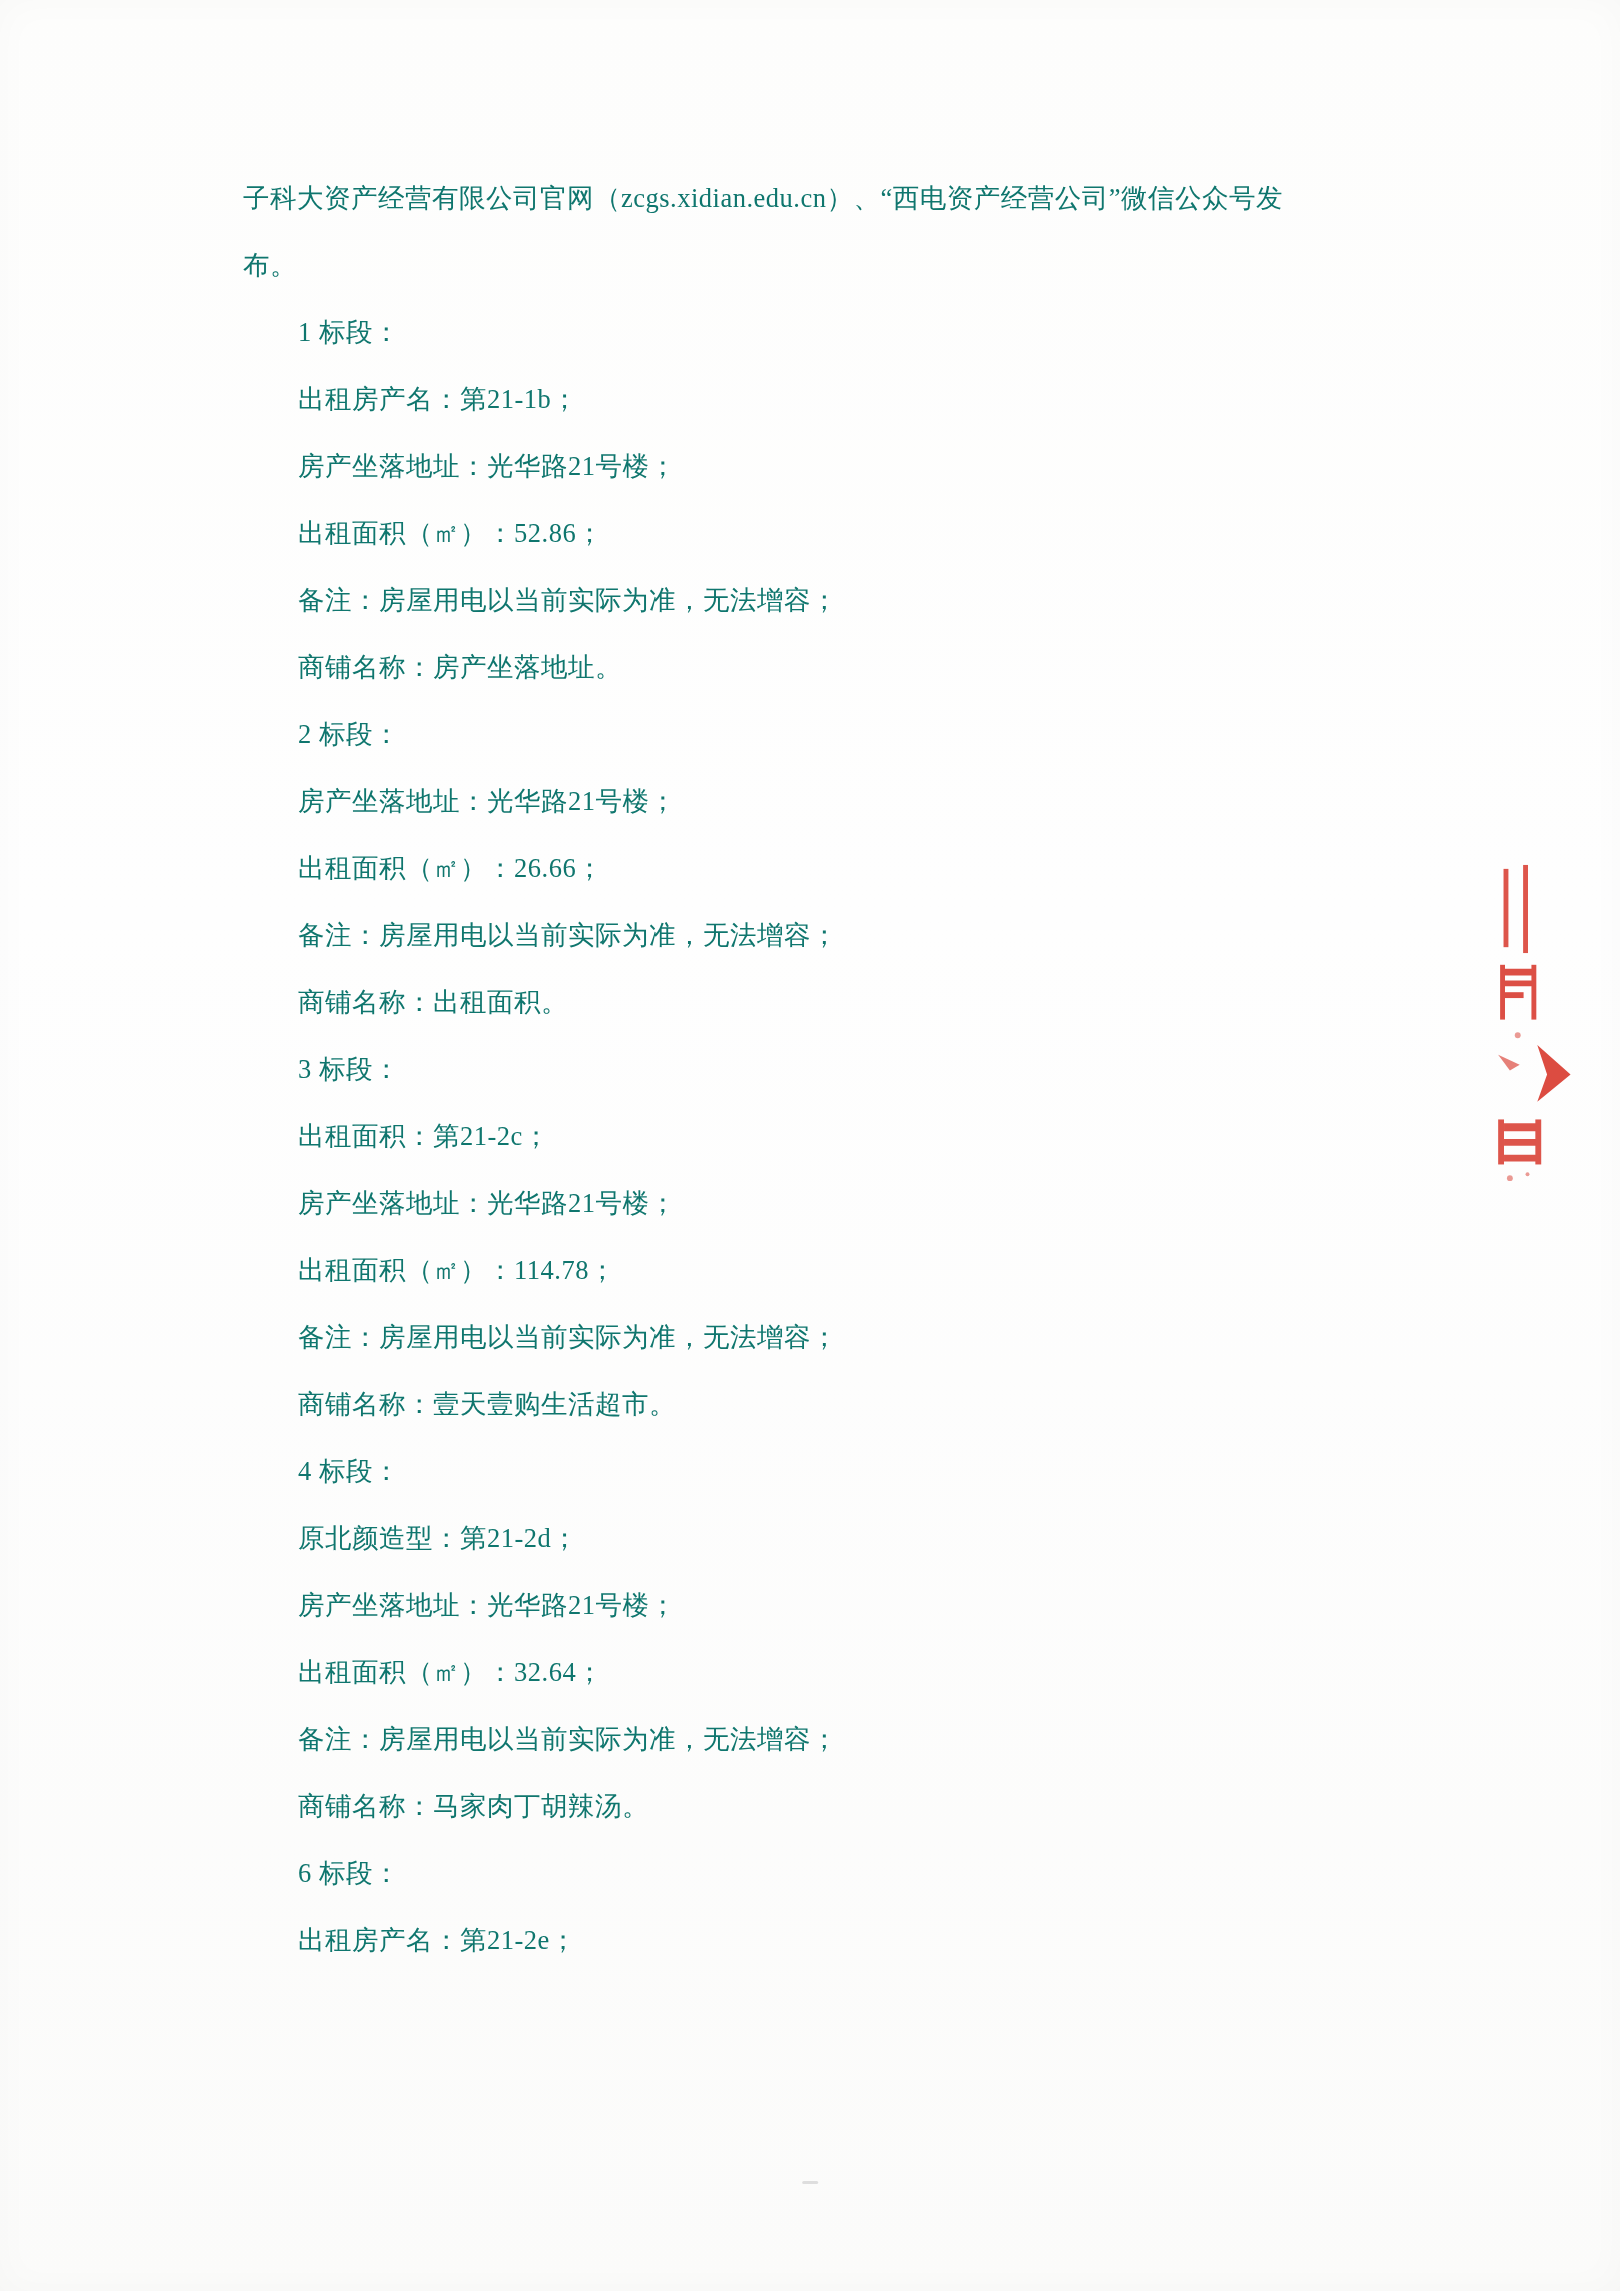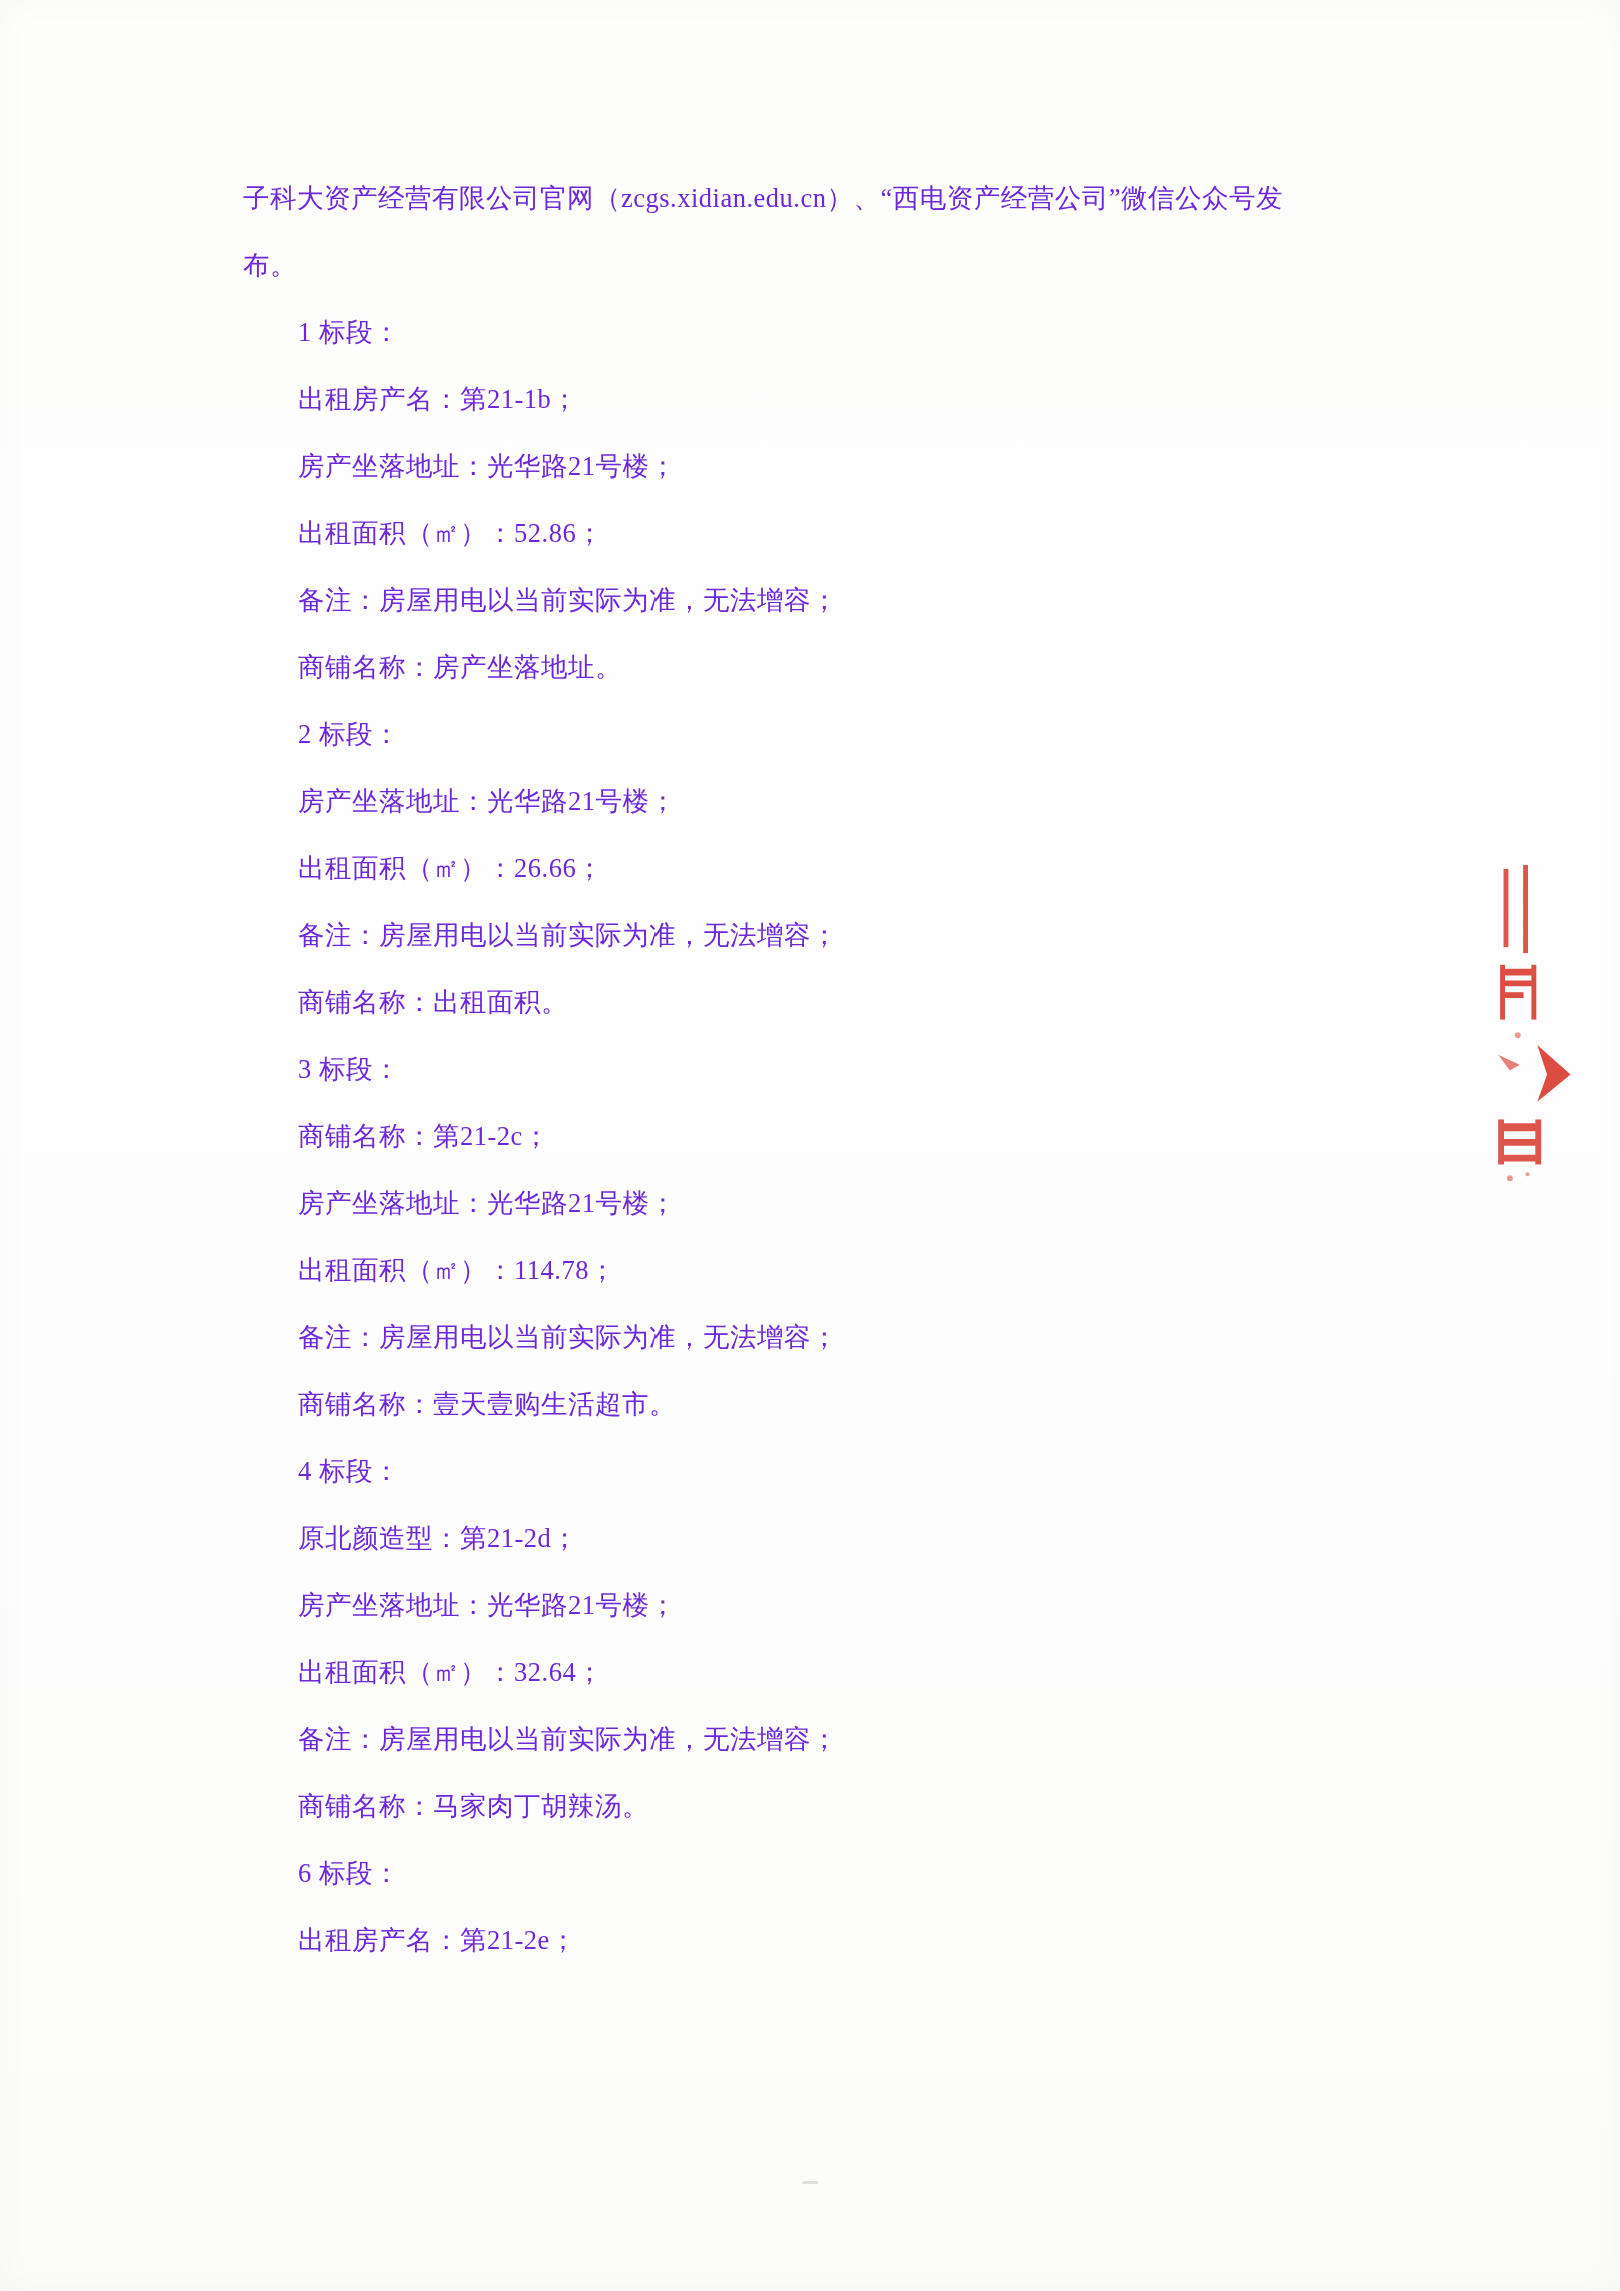--- a/index.html
+++ b/index.html
@@ -26,21 +26,21 @@
   }
   .content {
     position: absolute;
     left: 243px;
     top: 165px;
     width: 1157px;
   }
   .line {
     font-size: 26.5px;
     line-height: 67px;
-    color: #6d28d9;
+    color: #0f766e;
     letter-spacing: 0.5px;
     white-space: pre-wrap;
   }
   .line.indent {
     text-indent: 55px;
   }
   
   .seal {
     position: absolute;
     right: 9.8px;
@@ -83,21 +83,21 @@
     <div class="line indent">备注：房屋用电以当前实际为准，无法增容；</div>
     <div class="line indent">商铺名称：房产坐落地址。</div>
 
     <div class="line indent">2 标段：</div>
     <div class="line indent">房产坐落地址：光华路21号楼；</div>
     <div class="line indent">出租面积（㎡）：26.66；</div>
     <div class="line indent">备注：房屋用电以当前实际为准，无法增容；</div>
     <div class="line indent">商铺名称：出租面积。</div>
 
     <div class="line indent">3 标段：</div>
-    <div class="line indent">商铺名称：第21-2c；</div>
+    <div class="line indent">出租面积：第21-2c；</div>
     <div class="line indent">房产坐落地址：光华路21号楼；</div>
     <div class="line indent">出租面积（㎡）：114.78；</div>
     <div class="line indent">备注：房屋用电以当前实际为准，无法增容；</div>
     <div class="line indent">商铺名称：壹天壹购生活超市。</div>
 
     <div class="line indent">4 标段：</div>
     <div class="line indent">原北颜造型：第21-2d；</div>
     <div class="line indent">房产坐落地址：光华路21号楼；</div>
     <div class="line indent">出租面积（㎡）：32.64；</div>
     <div class="line indent">备注：房屋用电以当前实际为准，无法增容；</div>

